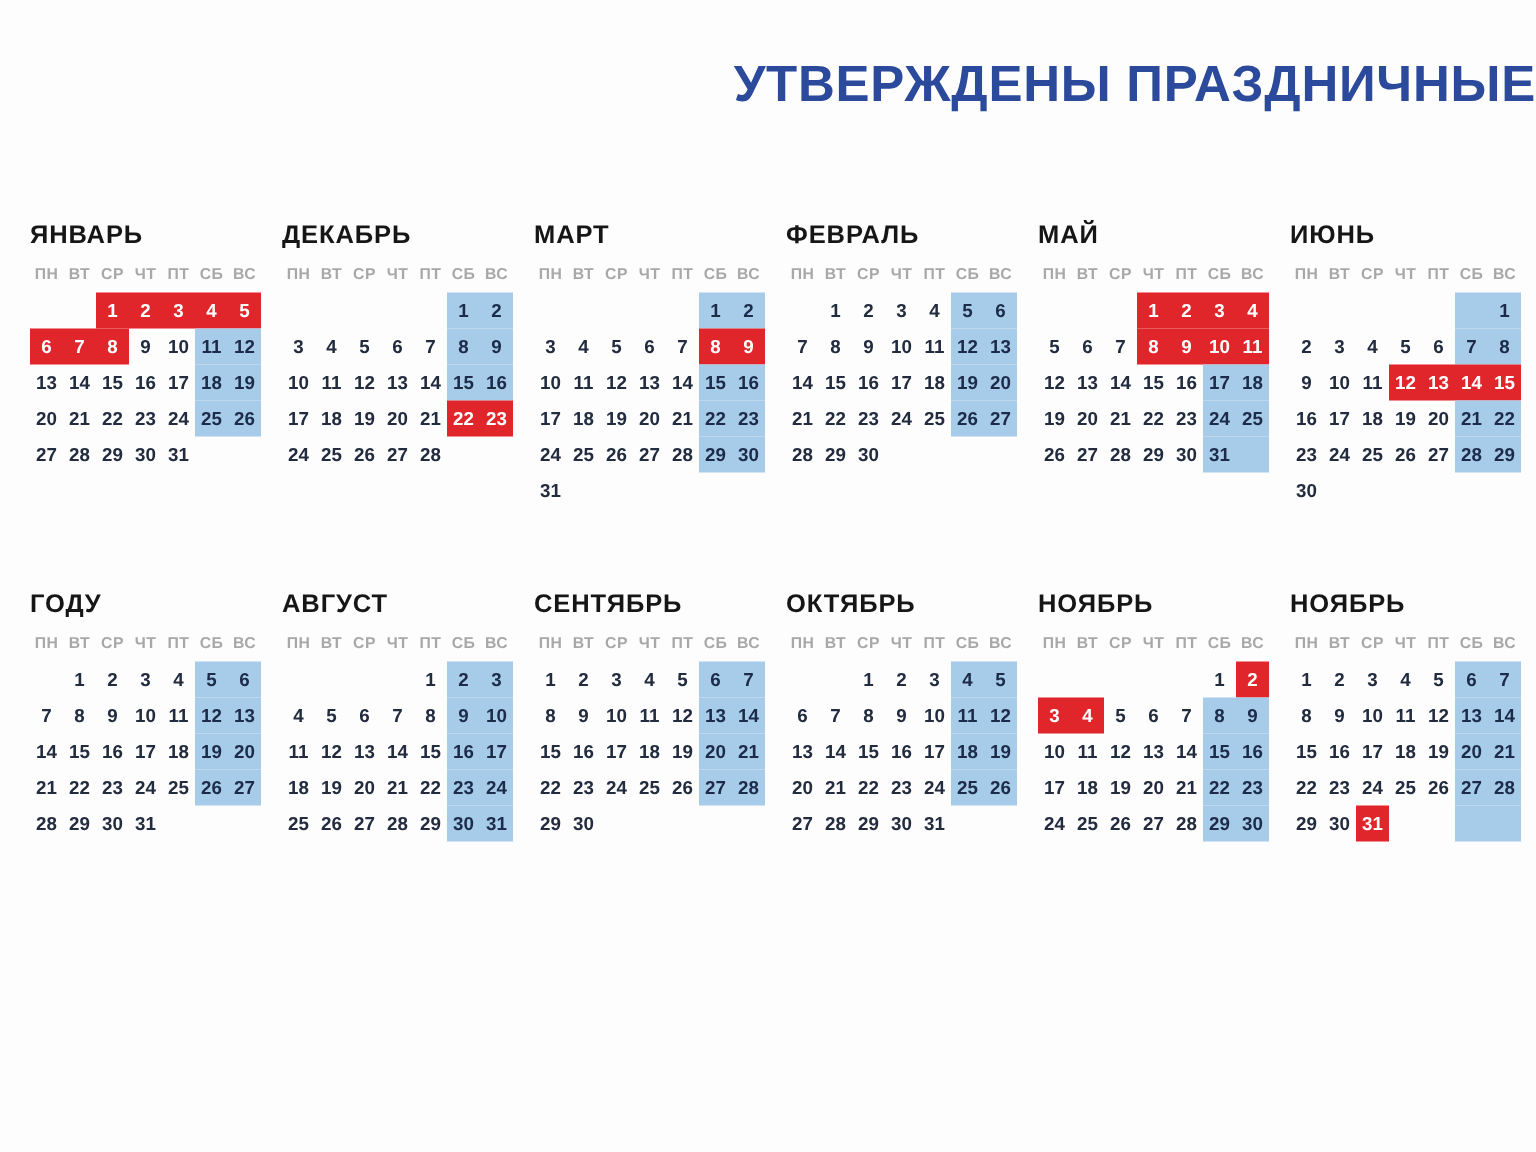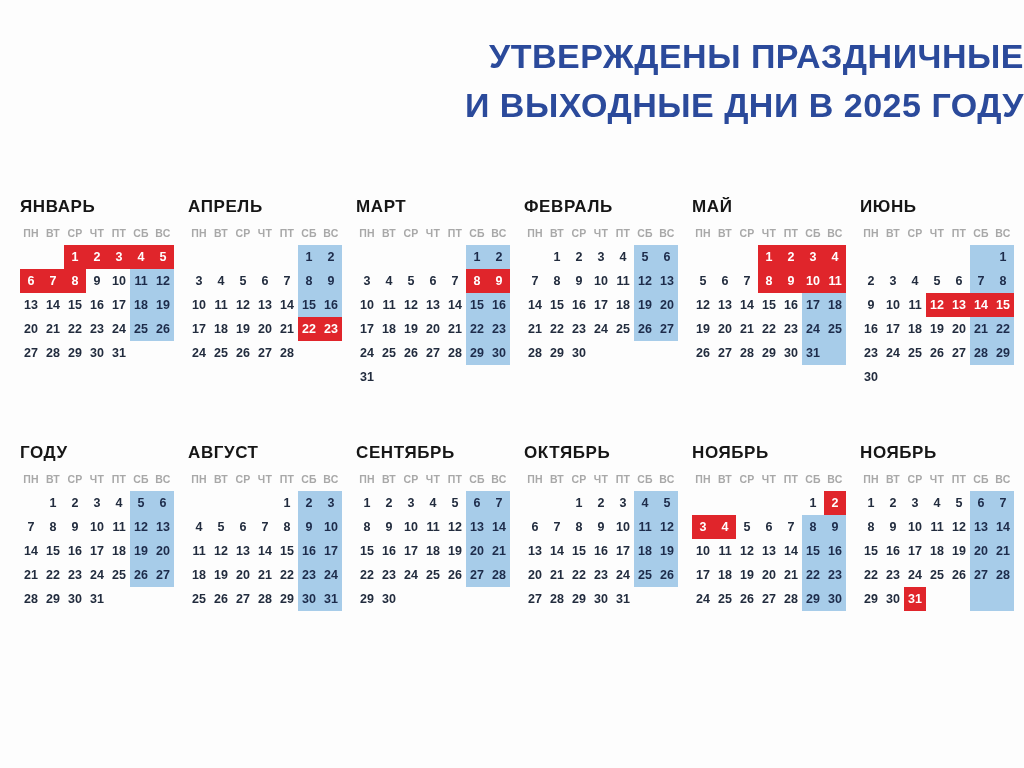--- a/index.html
+++ b/index.html
@@ -68,21 +68,20 @@
   .day.blue { background: #a7cce9; color: #1d2b4a; }
   .day.red  { background: #e0252b; color: #ffffff; }
   .day.blank { color: transparent; }
 </style>
 </head>
 <body>
 
 <div class="page">
   <div class="title">
     <div>УТВЕРЖДЕНЫ ПРАЗДНИЧНЫЕ</div>
-    <div>И ВЫХОДНЫЕ ДНИ В 2025 ГОДУ</div>
   </div>
 
   <div class="months-grid">
   <div class="month">
     <div class="month-name">ЯНВАРЬ</div>
     <div class="weekday-row">
           <div class="wd">ПН</div>
           <div class="wd">ВТ</div>
           <div class="wd">СР</div>
           <div class="wd">ЧТ</div>
@@ -123,21 +122,21 @@
           <div class="day">28</div>
           <div class="day">29</div>
           <div class="day">30</div>
           <div class="day">31</div>
           <div class="day blank"></div>
           <div class="day blank"></div>
         </div>
   </div>
 
   <div class="month">
-    <div class="month-name">АПРЕЛЬ</div>
+    <div class="month-name">ДЕКАБРЬ</div>
     <div class="weekday-row">
           <div class="wd">ПН</div>
           <div class="wd">ВТ</div>
           <div class="wd">СР</div>
           <div class="wd">ЧТ</div>
           <div class="wd">ПТ</div>
           <div class="wd">СБ</div>
           <div class="wd">ВС</div>
         </div>
     <div class="days-grid">

